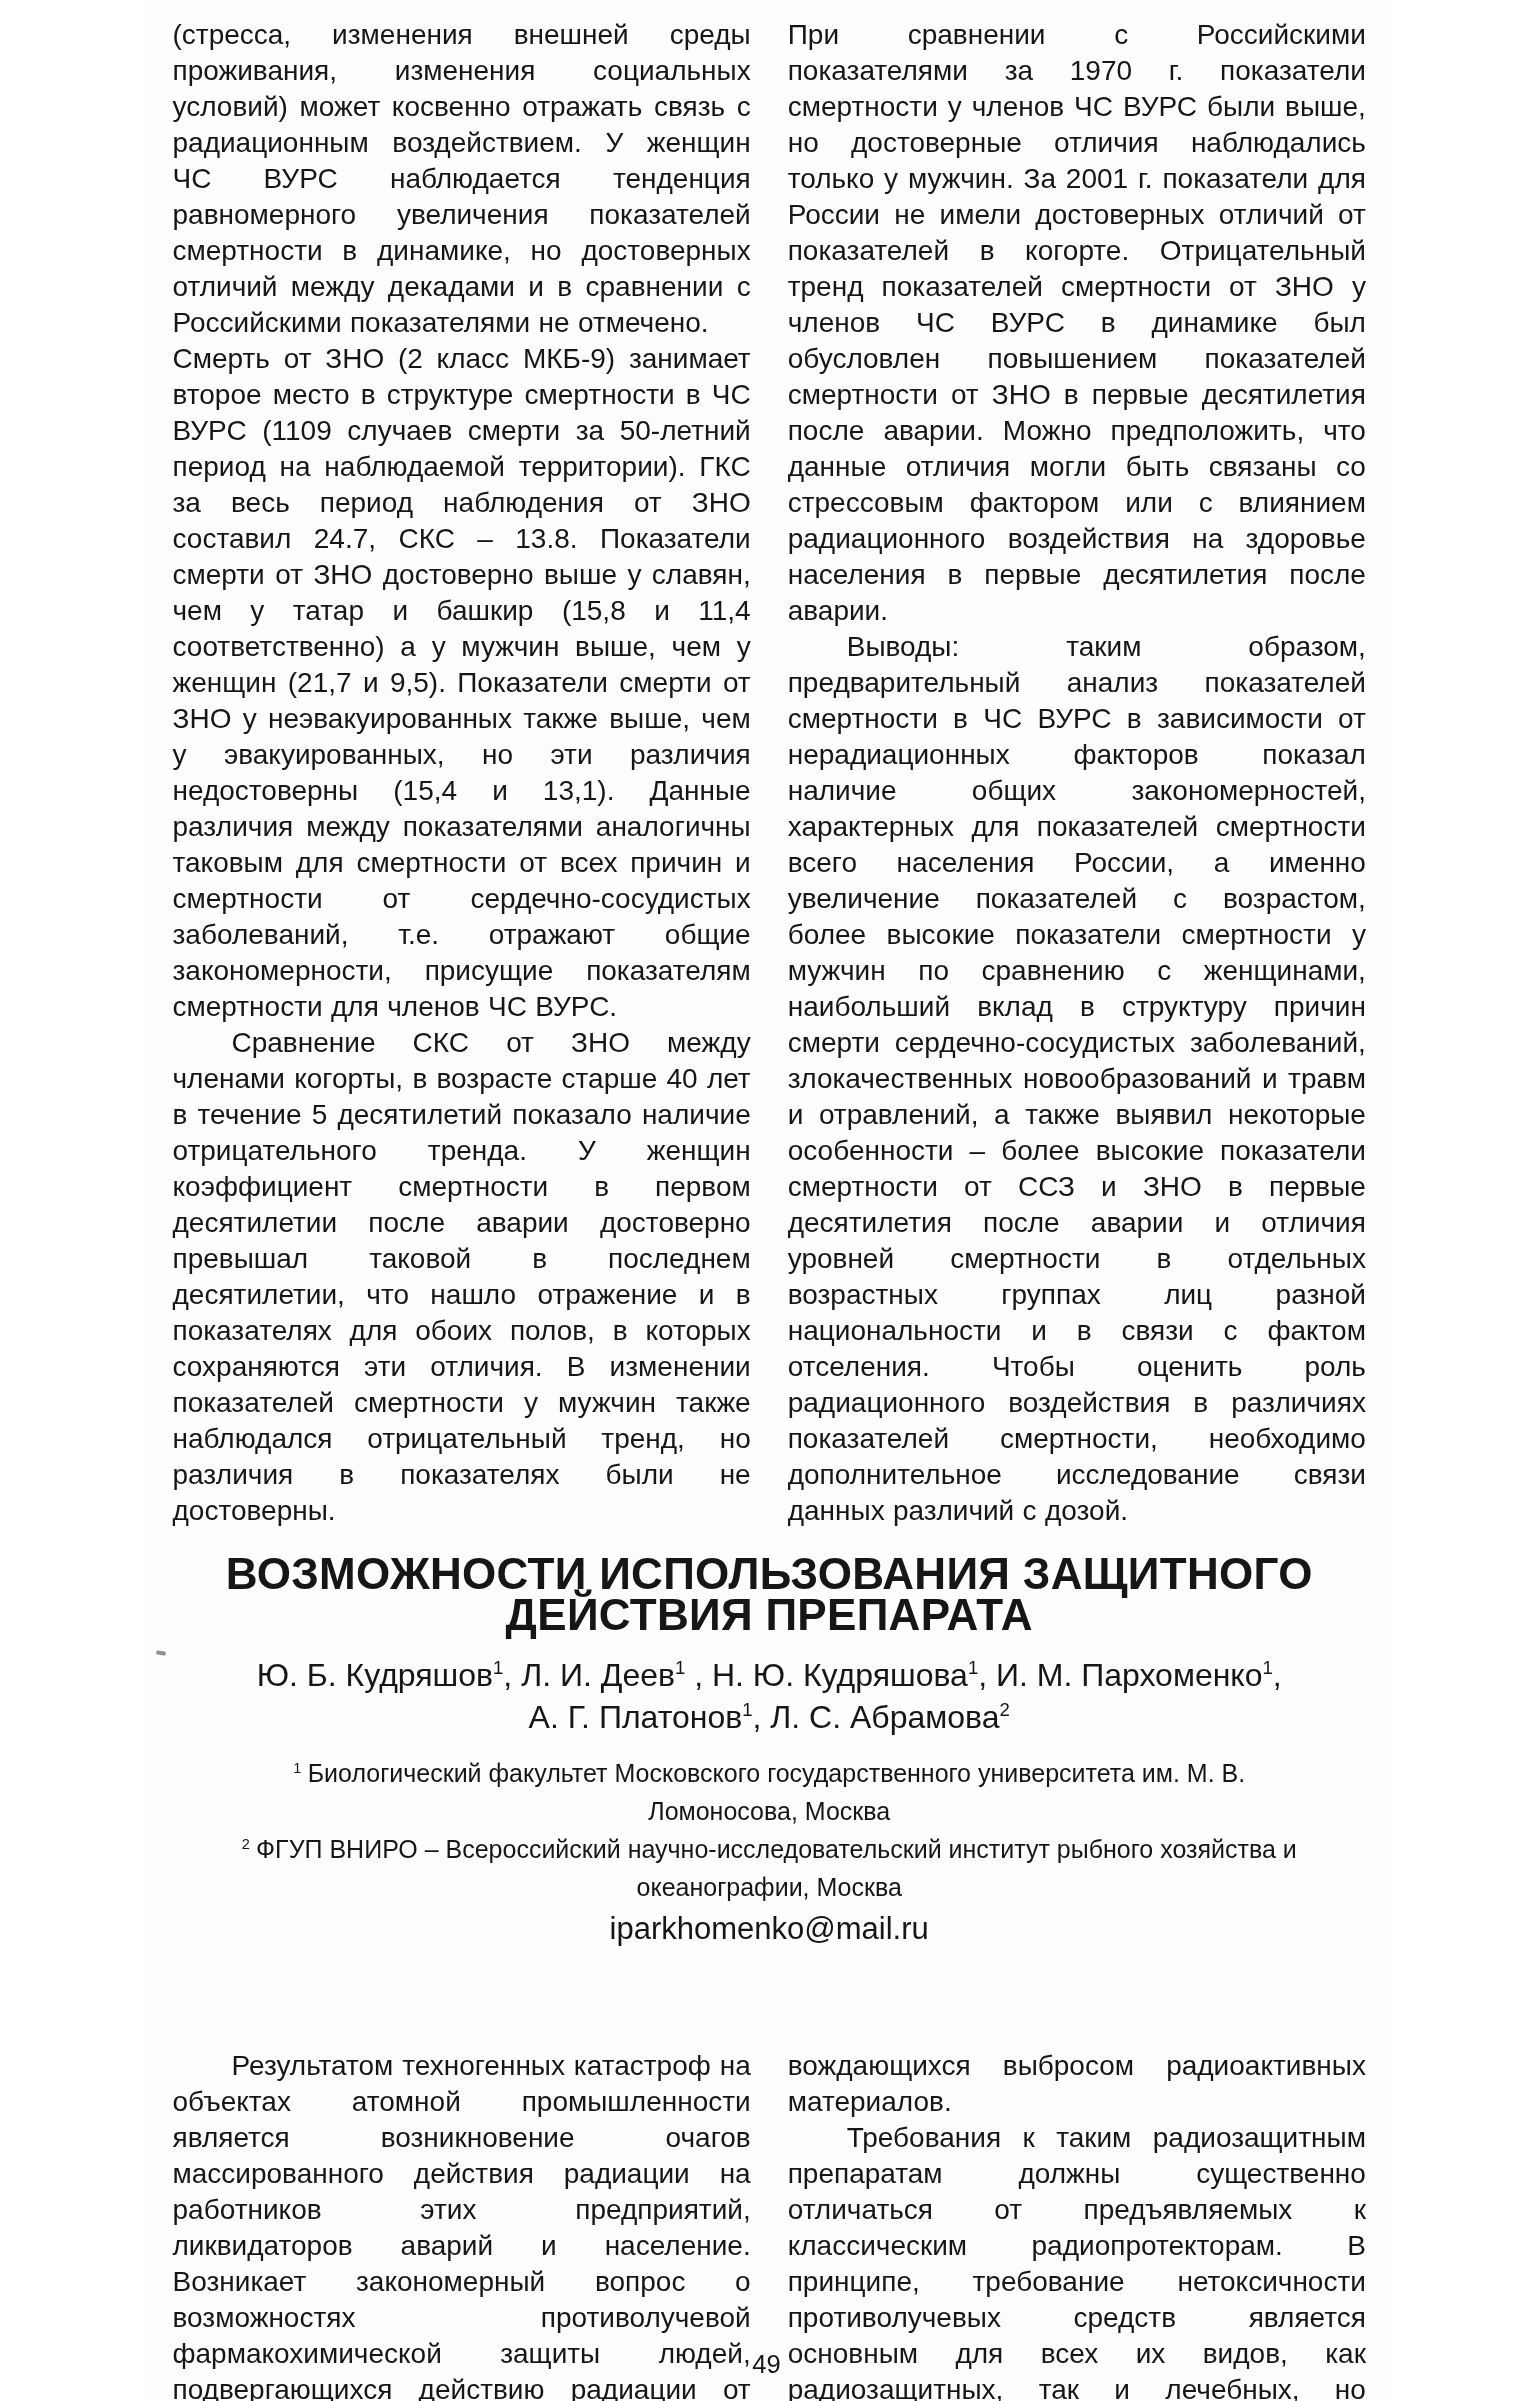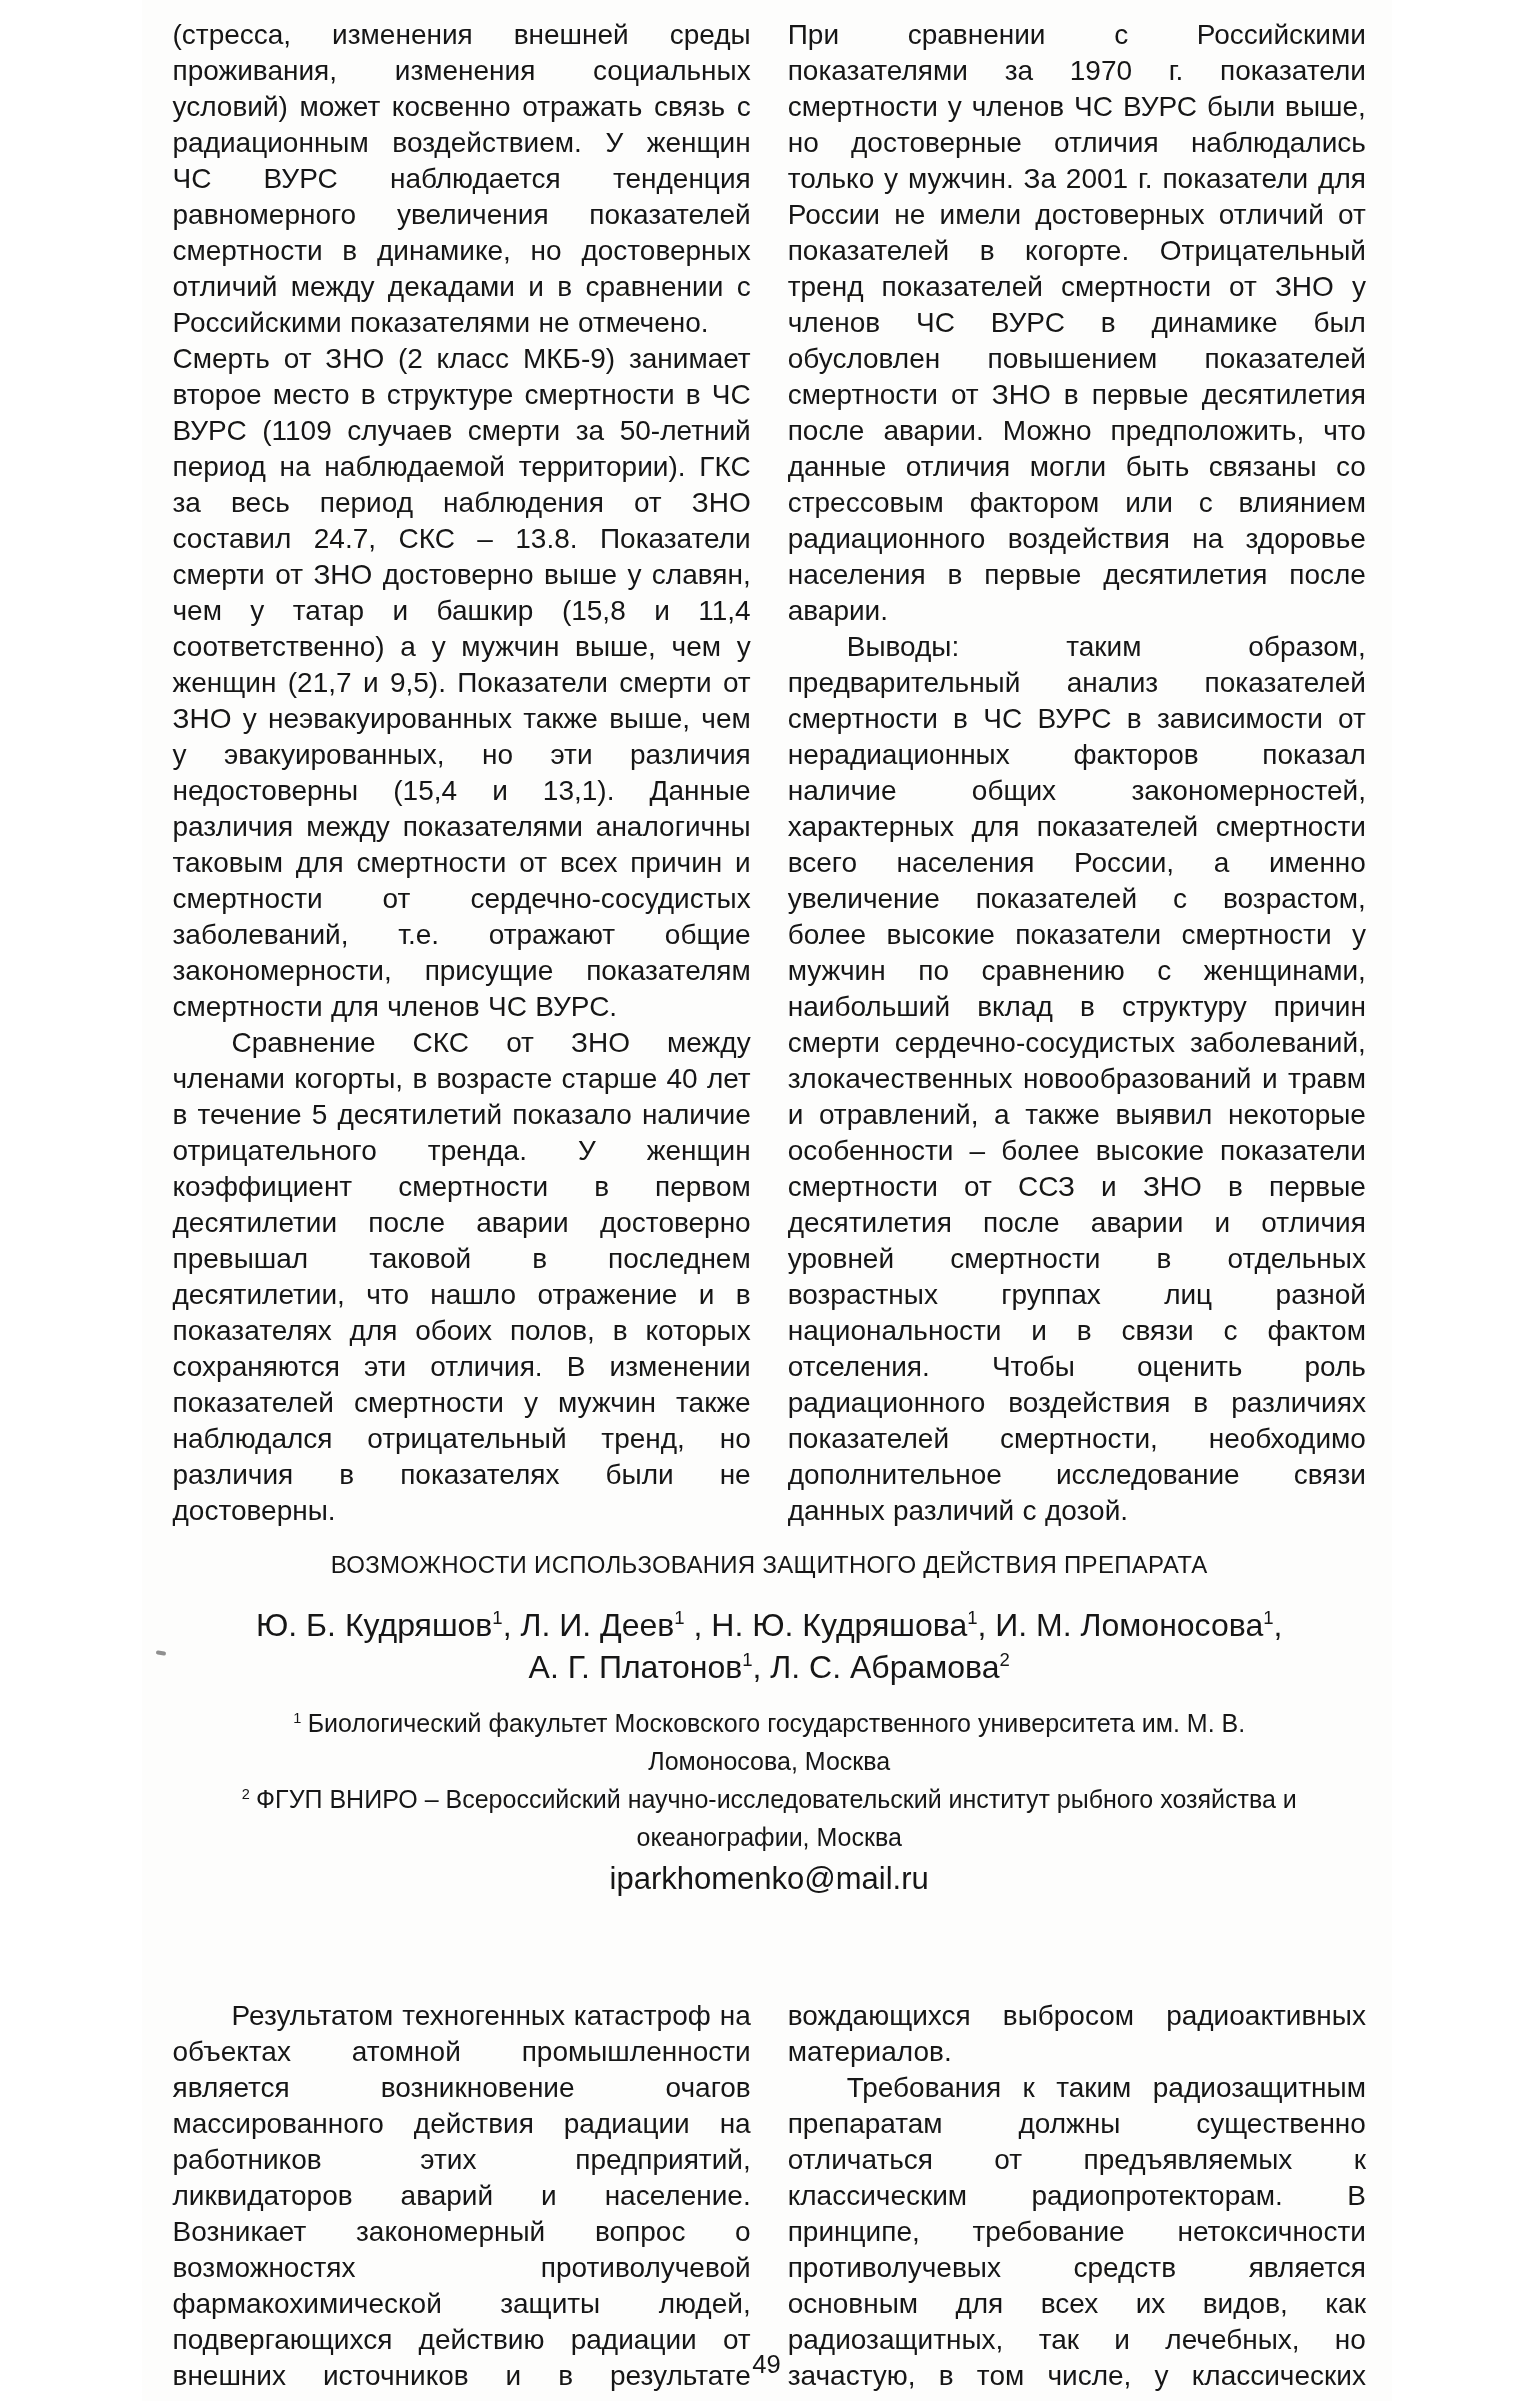--- a/index.html
+++ b/index.html
@@ -22,24 +22,24 @@
     font-size: 28px;
     line-height: 36px;
     text-align: justify;
     word-spacing: 0.6px;
   }
   .para.indent { text-indent: 59px; }
   .top-section { min-height: 1311px; }
 
   .article-header { text-align: center; }
   .title {
-    margin-top: 15px;
-    font-size: 24px;
+    margin-top: 24px;
+    font-size: 44px;
     line-height: 41px;
-    font-weight: normal;
+    font-weight: bold;
     letter-spacing: 0.3px;
   }
   .title .title-line { display: block; }
 
   .authors-block { margin-top: 19px; font-size: 32px; line-height: 42px; }
   .authors-line { display: block; }
   sup {
     font-size: 58%;
     vertical-align: super;
     line-height: 0;
@@ -100,21 +100,21 @@
   <header class="article-header">
     <h1 class="title">
       <span class="title-line">ВОЗМОЖНОСТИ ИСПОЛЬЗОВАНИЯ ЗАЩИТНОГО ДЕЙСТВИЯ ПРЕПАРАТА</span>
     </h1>
 
     <div class="authors-block">
       <span class="authors-line">
         <span class="author"><span>Ю. Б. Кудряшов</span><sup>1</sup><span>, </span></span>
         <span class="author"><span>Л. И. Деев</span><sup>1</sup><span> , </span></span>
         <span class="author"><span>Н. Ю. Кудряшова</span><sup>1</sup><span>, </span></span>
-        <span class="author"><span>И. М. Ломоносова</span><sup>1</sup><span>,</span></span>
+        <span class="author"><span>И. М. Пархоменко</span><sup>1</sup><span>,</span></span>
       </span>
       <span class="authors-line">
         <span class="author"><span>А. Г. Платонов</span><sup>1</sup><span>, </span></span>
         <span class="author"><span>Л. С. Абрамова</span><sup>2</sup><span></span></span>
       </span>
     </div>
 
     <div class="affiliations">
       <p class="affiliation"><sup>1</sup><span>Биологический факультет Московского государственного университета им. М. В. Ломоносова, Москва</span></p>
       <p class="affiliation"><sup>2</sup><span>ФГУП ВНИРО – Всероссийский научно-исследовательский институт рыбного хозяйства и океанографии, Москва</span></p>

